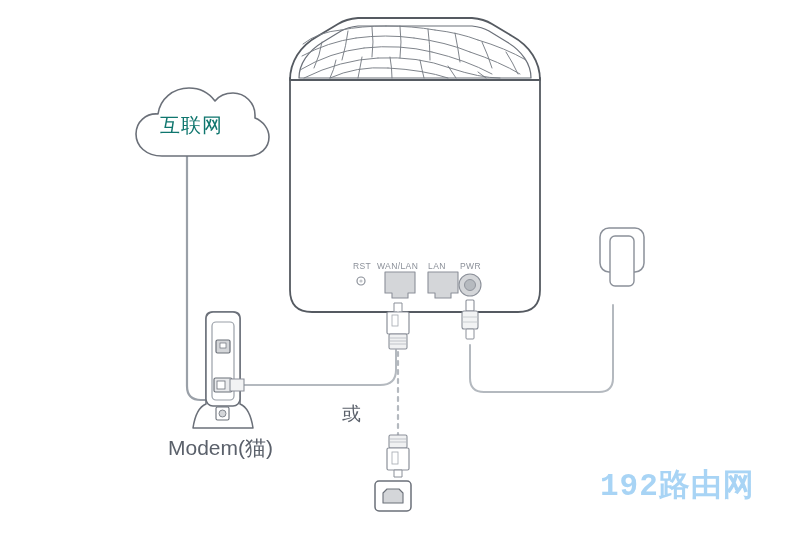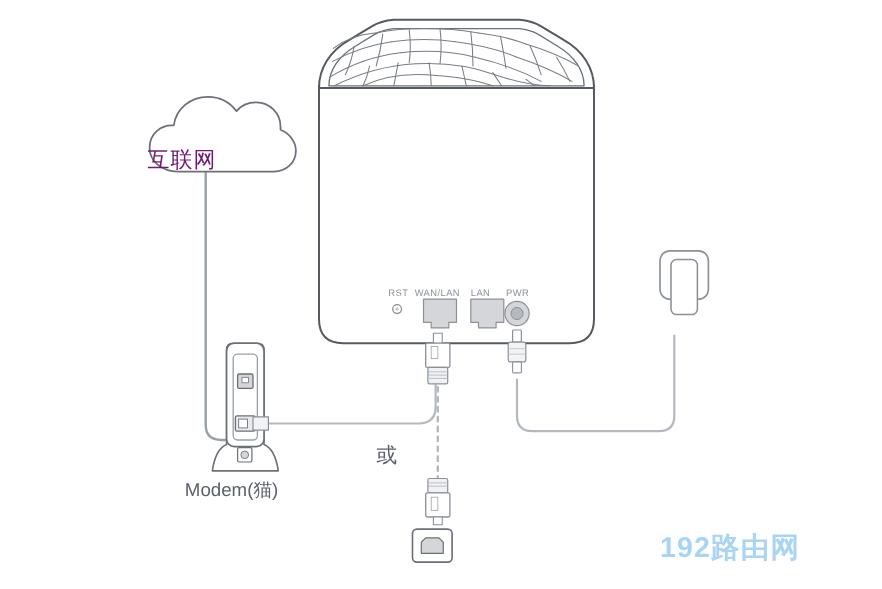--- a/index.html
+++ b/index.html
@@ -12,43 +12,43 @@
   }
   #stage{position:absolute;left:0;top:0;width:802px;height:535px;}
   svg#diagram{position:absolute;left:0;top:0;width:802px;height:535px;display:block;}
   .lbl{
     position:absolute;
     color:#5a5f66;
     white-space:nowrap;
     font-family:"Liberation Sans","DejaVu Sans",sans-serif;
   }
   #cloud-label{
-    left:134px;top:112px;
-    font-size:20px;color:#701a75;letter-spacing:1px;margin-top:20px;
+    left:160px;top:112px;
+    font-size:20px;color:#0f766e;letter-spacing:1px;
   }
   #modem-label{
     left:168px;top:434px;
-    font-size:17px;color:#5b616b;
+    font-size:21px;color:#5b616b;
   }
   #or-label{
     left:342px;top:401px;
     font-size:19px;color:#5b616b;
   }
   #broadband-label{
     left:428px;top:485px;
     font-size:18px;color:#5b616b;letter-spacing:1px;
   }
   #watermark{
     position:absolute;
-    left:600px;top:480px;
-    font-size:26px;
+    left:600px;top:464px;
+    font-size:31px;
     font-weight:bold;
     color:#a8d4f5;
     letter-spacing:1px;
-    font-family:Liberation Sans, sans-serif;
+    font-family:Liberation Mono, monospace;
     user-select:none;
   }
   .port-lbl{
     fill:#8b9099;
     font-size:8.5px;
     font-family:"Liberation Sans","DejaVu Sans",sans-serif;
     letter-spacing:0.4px;
   }
 </style>
 </head>

